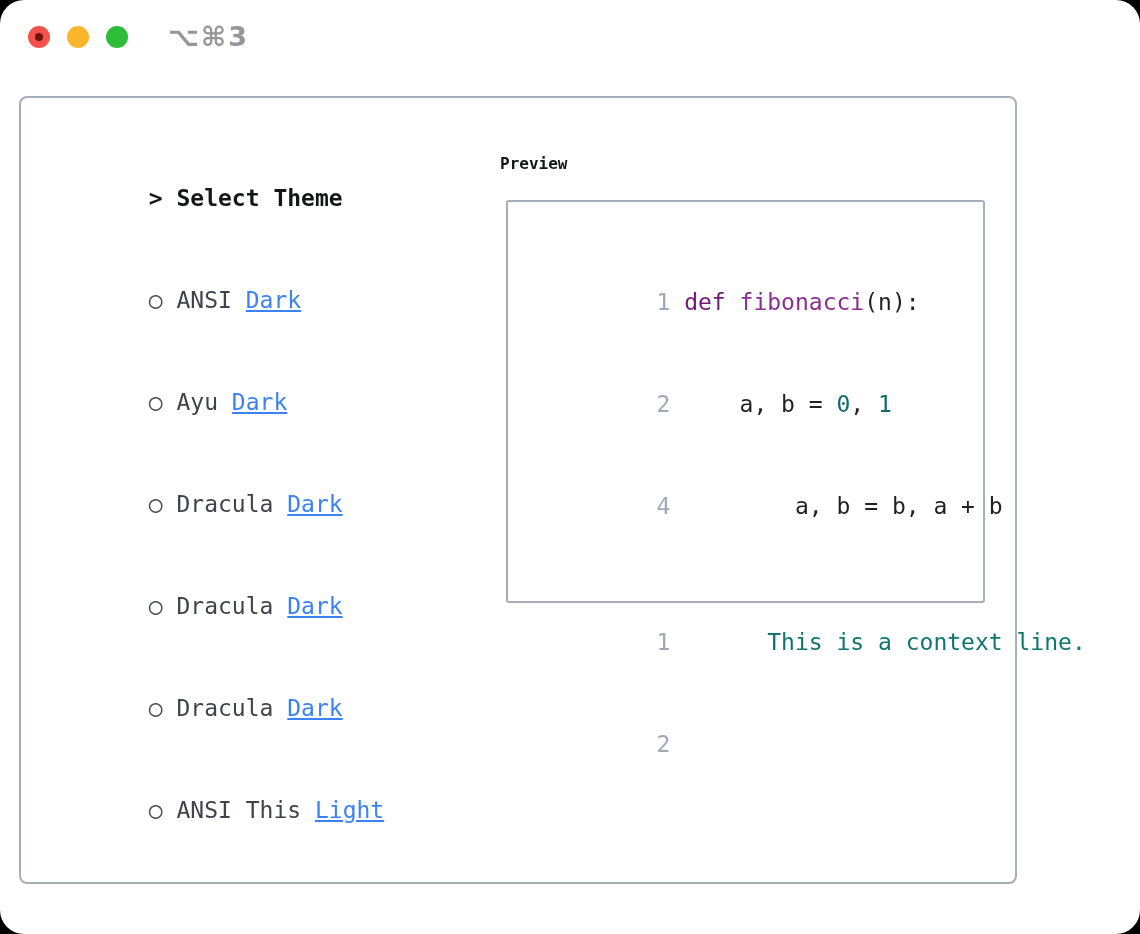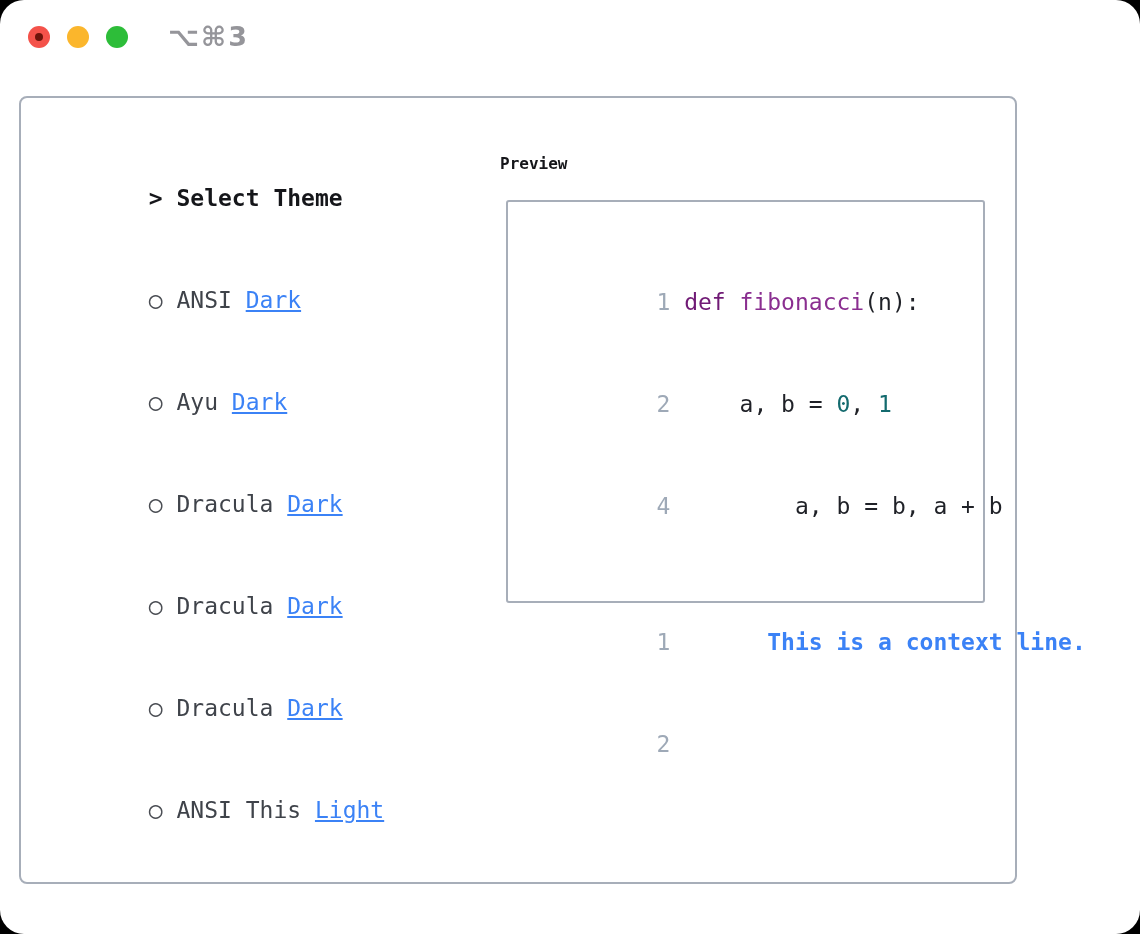--- a/index.html
+++ b/index.html
@@ -39,21 +39,21 @@
   .preview-box{
     position:absolute;left:485px;top:102px;width:479px;height:403px;
     border:2px solid #a7aeb9;border-radius:3px;background:#fff;box-sizing:border-box;
   }
   .code-pane{padding:49px 0 0 10px;font-size:23px;line-height:34px;}
   .cl{white-space:pre;display:block;color:#1f2127;}
   .ln{display:inline-block;width:2ch;color:#9ea9b7;}
   .kw{color:#701a75;}
   .fn{color:#8a2e90;}
   .num{color:#136a6e;}
-  .ctx{color:#3b82f6;font-weight:bold;}
+  .ctx{color:#0f766e;}
 </style>
 </head>
 <body>
 
 <div class="window">
 
   <div class="titlebar">
     <span class="dot dot-red"></span>
     <span class="dot dot-yellow"></span>
     <span class="dot dot-green"></span>

